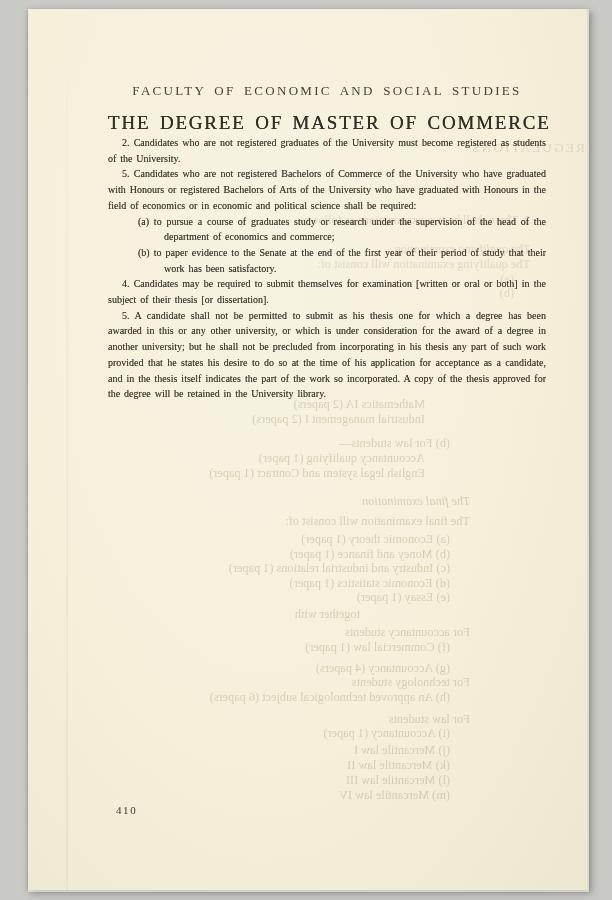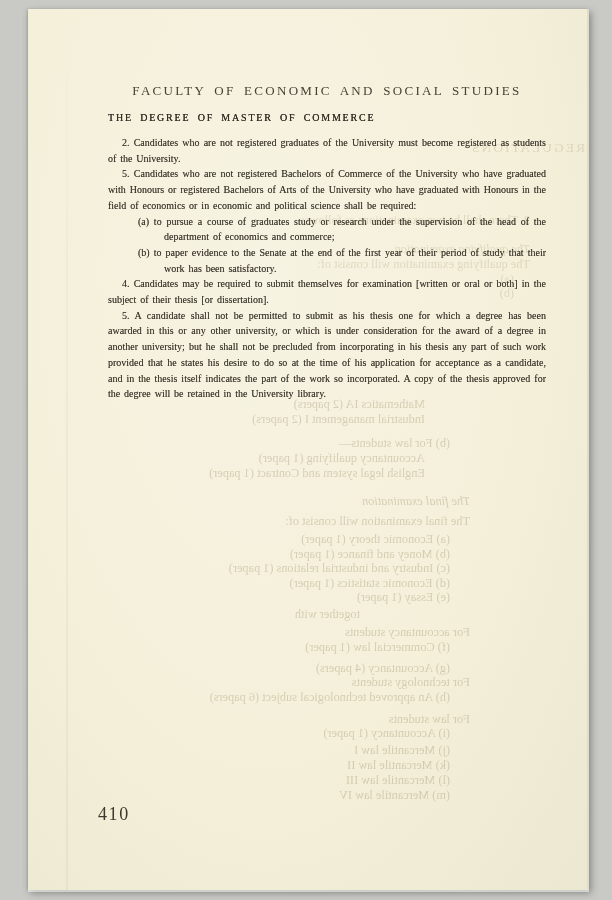--- a/index.html
+++ b/index.html
@@ -26,33 +26,33 @@
     background:linear-gradient(to bottom, rgba(120,110,80,0.0) 0%, rgba(120,110,80,0.05) 35%, rgba(120,110,80,0.07) 100%);
   }
   .content{position:absolute;left:80px;right:41px;top:0;color:var(--ink);}
   .running-head{
     position:absolute;top:74px;left:0;right:0;
     text-align:center;font-size:13px;letter-spacing:2.3px;word-spacing:3px;
     color:#453f34;white-space:nowrap;
   }
   .page-title{
     position:absolute;top:103px;left:0;right:2px;
-    text-align:left;font-size:10px;letter-spacing:1.8px;word-spacing:3px;
+    text-align:left;font-size:19px;letter-spacing:1.8px;word-spacing:3px;
     color:#332e26;text-shadow:0 0 0.5px #332e26;white-space:nowrap;
   }
   .body-paragraphs{position:absolute;top:126px;left:0;right:0;}
   .bp{
     font-size:10px;line-height:15.7px;text-align:justify;
     word-spacing:1.4px;color:var(--ink);text-shadow:0 0 0.3px rgba(59,53,44,0.6);
   }
   .bp.para{text-indent:14px;}
   .bp.item{padding-left:56px;text-indent:-26px;}
   .page-number{
-    position:absolute;left:70px;top:795px;
-    font-size:18px;letter-spacing:1.6px;color:#3d372e;text-align:right;
+    position:absolute;left:88px;top:795px;
+    font-size:11px;letter-spacing:1.6px;color:#3d372e;text-align:right;
   }
   
   .mirror{
     position:absolute;transform:scaleX(-1);
     color:var(--bleed);filter:blur(0.5px);
     pointer-events:none;
   }
   .bleed-heading{
     left:407px;top:131px;width:150px;
     font-size:13.5px;letter-spacing:2px;opacity:0.30;white-space:nowrap;

